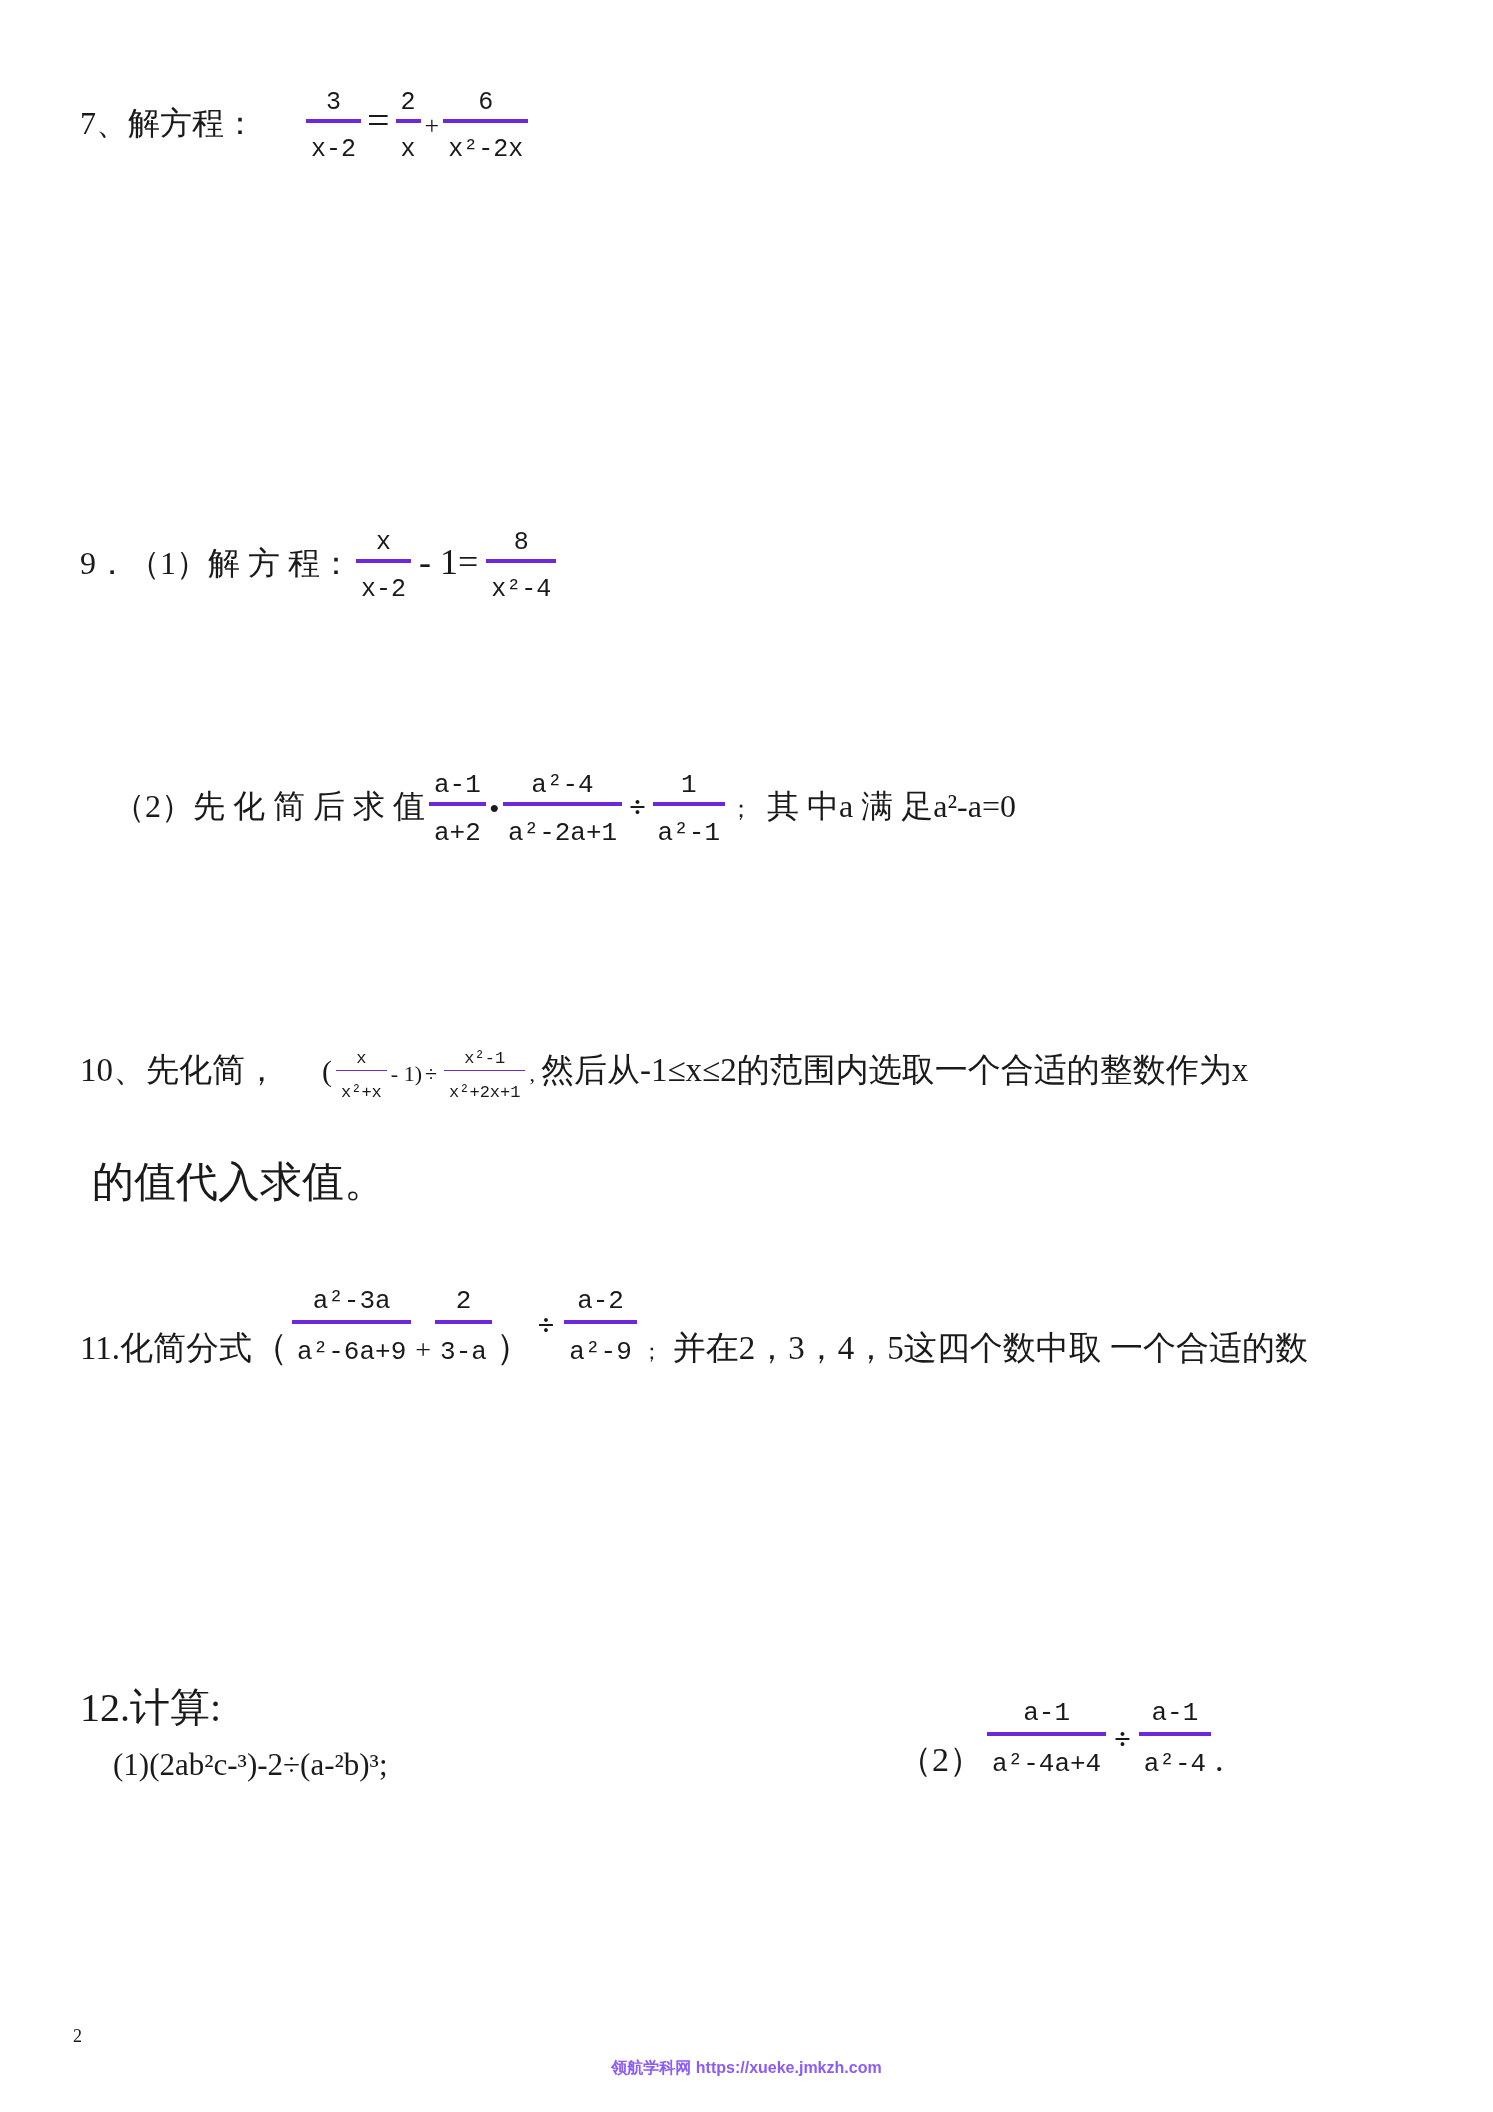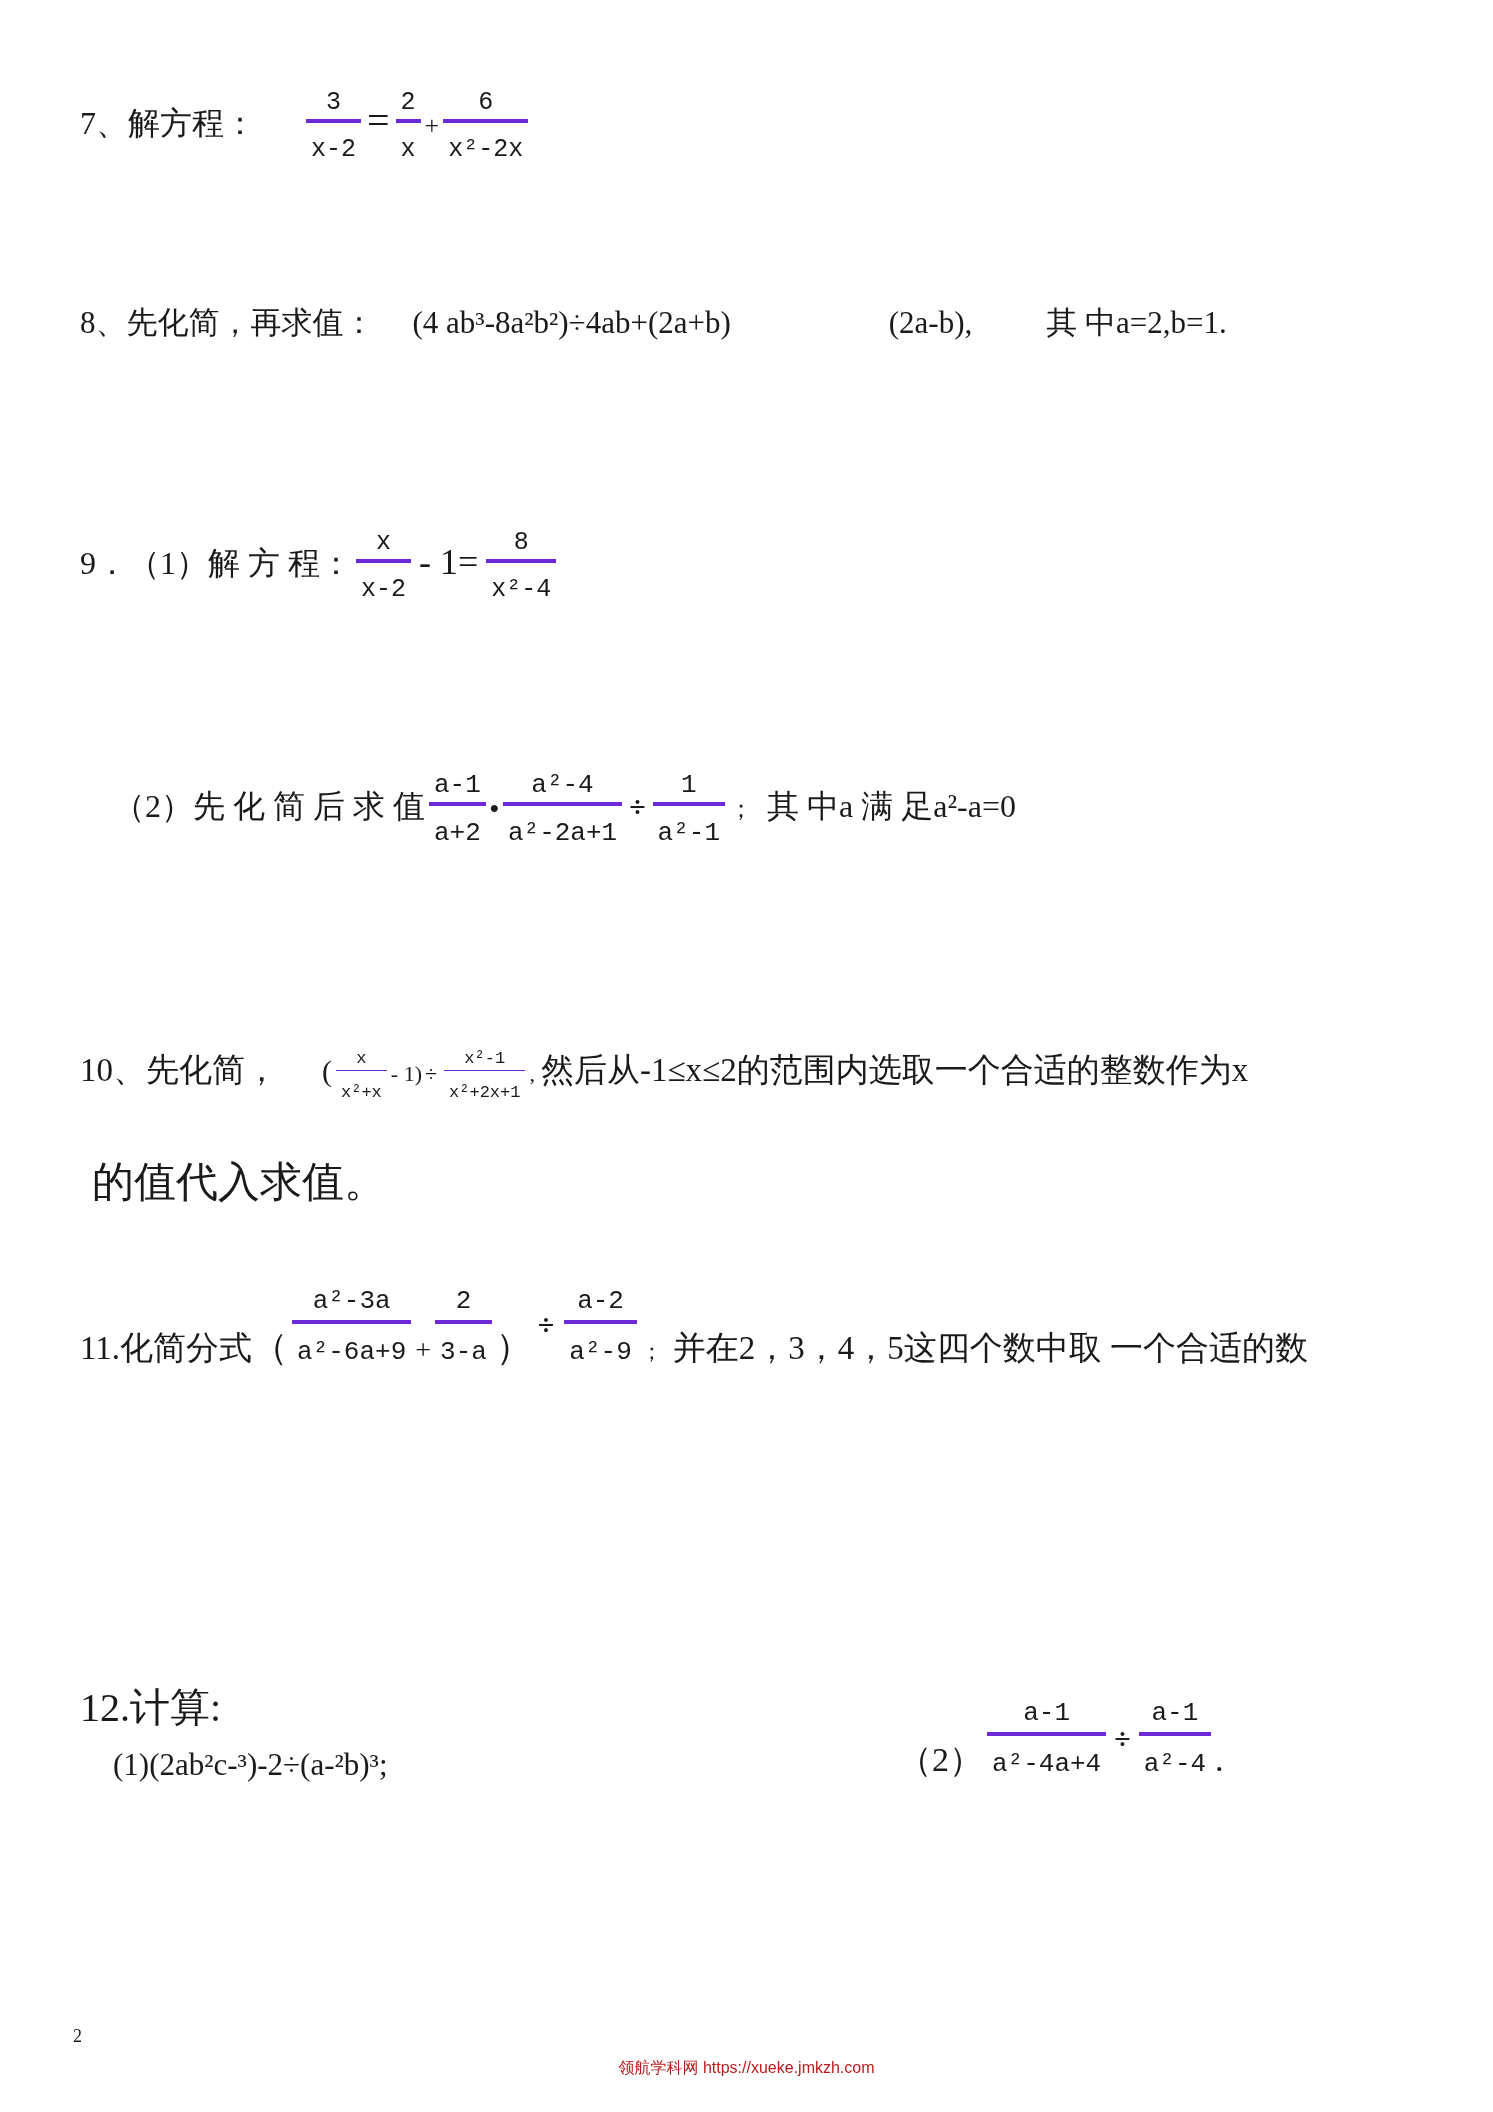--- a/index.html
+++ b/index.html
@@ -70,35 +70,32 @@
   
   #row12  { top:1680px; left:80px; font-size:40px; }
   #row12a { top:1747px; left:113px; font-size:31px; }
   #row12b { top:1697px; left:898px; font-size:34px; }
   #row12b .dv { font-size:30px; font-weight:bold; vertical-align:22px; margin:0 4px; }
 
   
   #page-num { top:2026px; left:73px; font-size:18px; }
   #footer   { top:2058px; left:0; right:0; text-align:center;
               font-size:16px; font-family:"Liberation Sans", sans-serif; }
-  #footer a { color:#b91c1c; text-decoration:none; }
+  #footer a { color:#8b5cf6; text-decoration:none;font-weight:bold; }
   .footer-text { color:#8f8f8f; }
 </style>
 </head>
 <body>
 
 <div class="page">
 
   <div class="row" id="row7">
     <span class="cn">7、解方程：</span><span class="formula"><span class="frac"><span class="num">3</span><span class="den">x-2</span></span><span class="op eq">=</span><span class="frac"><span class="num">2</span><span class="den">x</span></span><span class="op pl">+</span><span class="frac"><span class="num">6</span><span class="den">x²-2x</span></span></span>
   </div>
 
-  <div class="row" id="row8">
-    <span>8、先化简，再求值：</span><span class="expr">(4 ab³-8a²b²)÷4ab+(2a+b)</span><span class="expr2">(2a-b),</span><span class="cond">其 中a=2,b=1.</span>
-  </div>
 
   <div class="row" id="row9a">
     <span>9．（1）解 方 程：</span><span class="frac"><span class="num">x</span><span class="den">x-2</span></span><span class="op mid">- 1=</span><span class="frac"><span class="num">8</span><span class="den">x²-4</span></span>
   </div>
 
   <div class="row" id="row9b">
     <span>（2）先 化 简 后 求 值</span><span class="frac"><span class="num">a-1</span><span class="den">a+2</span></span><span class="op dot">•</span><span class="frac"><span class="num">a²-4</span><span class="den">a²-2a+1</span></span><span class="op dv">÷</span><span class="frac"><span class="num">1</span><span class="den">a²-1</span></span><span class="semi">；</span><span class="cond">其 中a 满 足a²-a=0</span>
   </div>
 
   <div class="row" id="row10">

